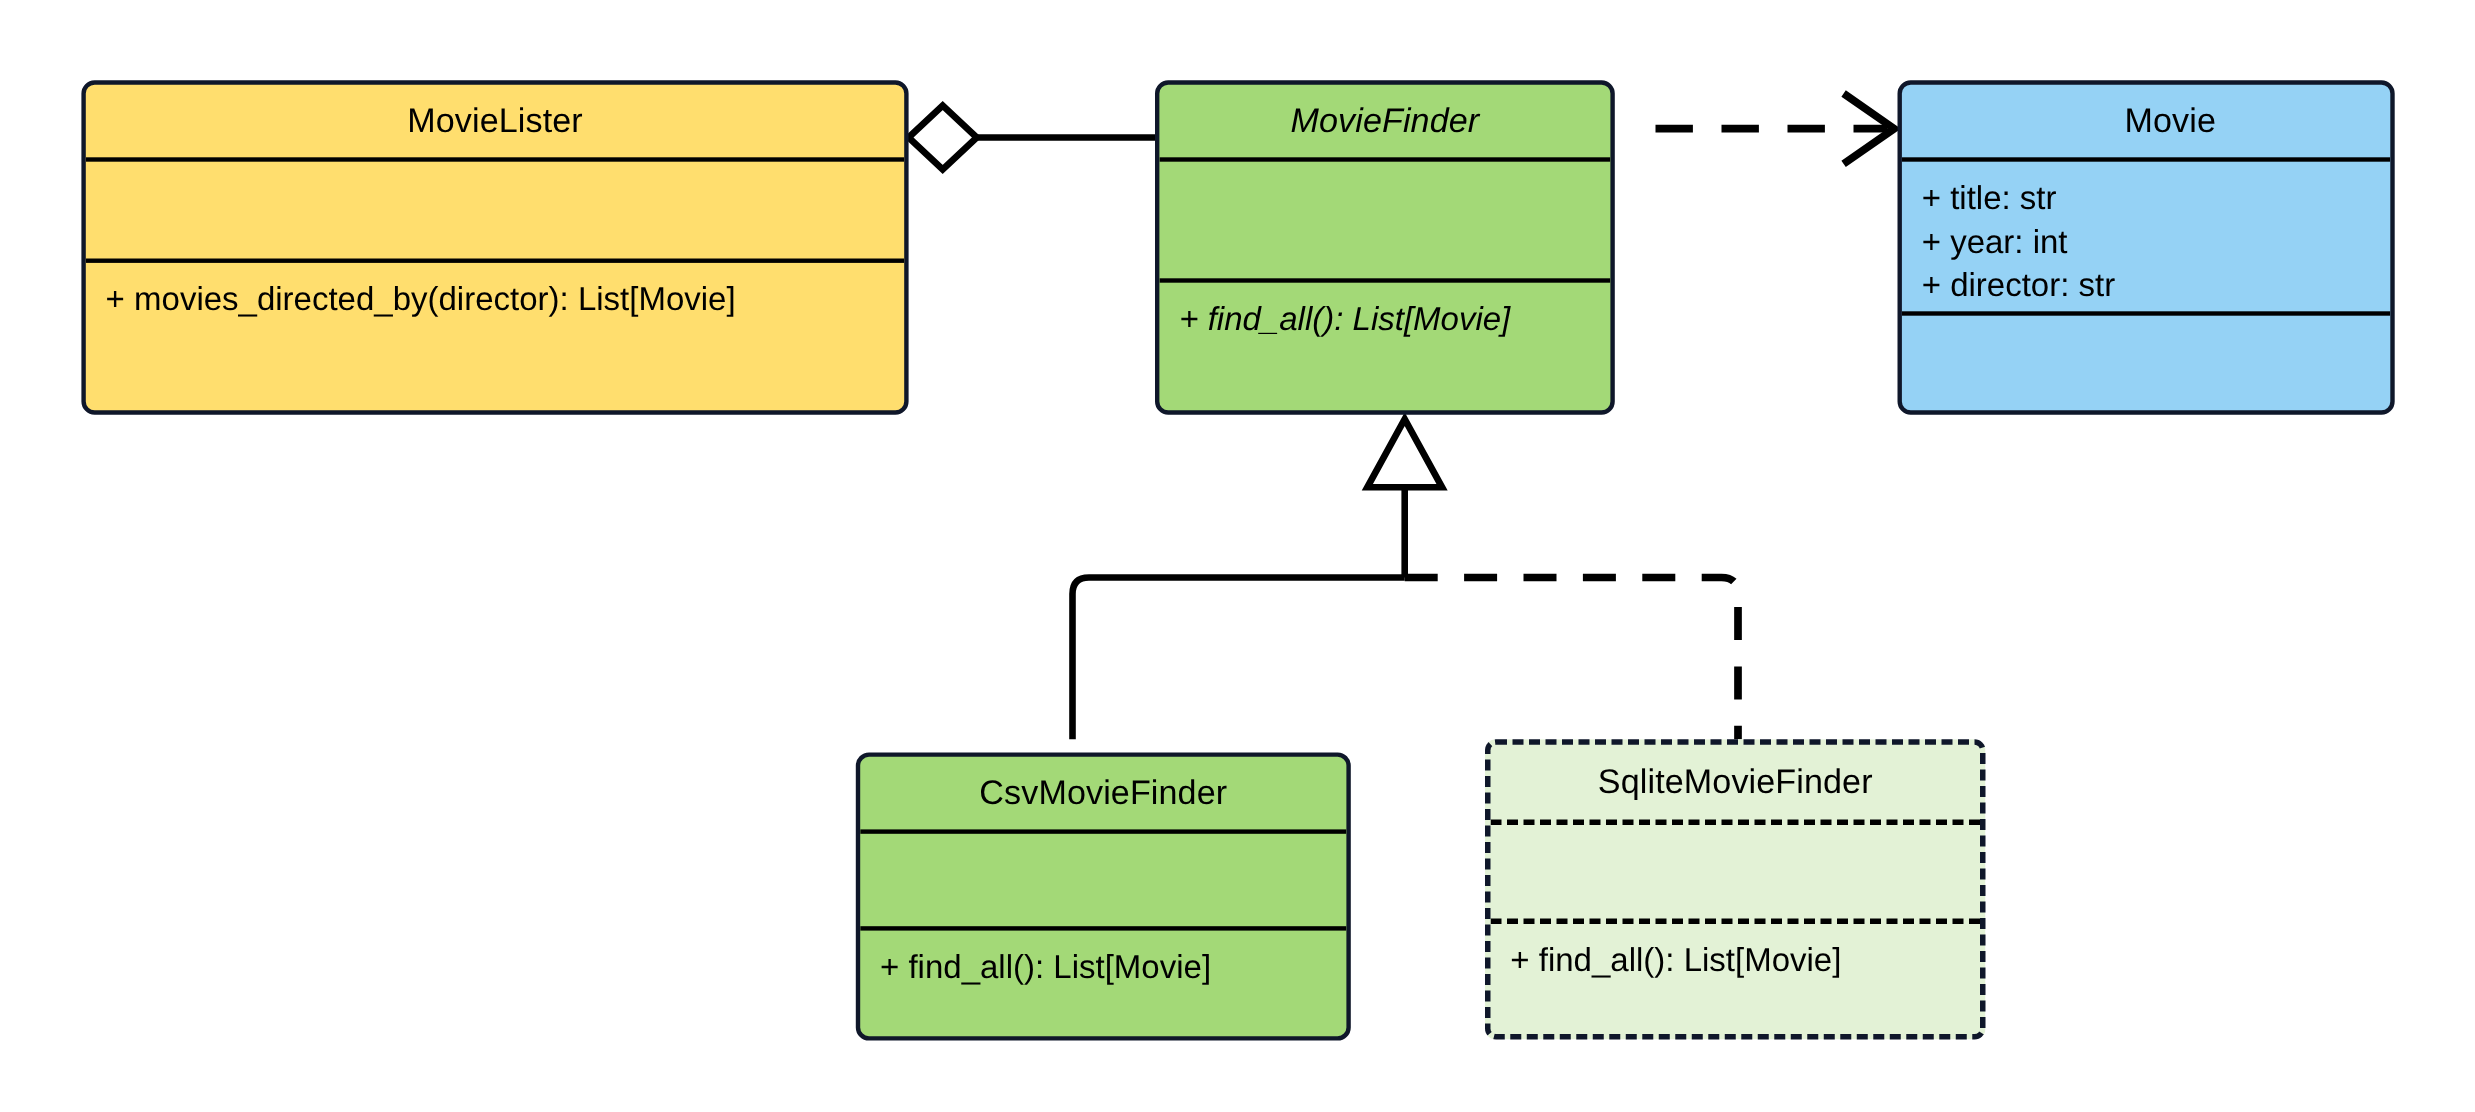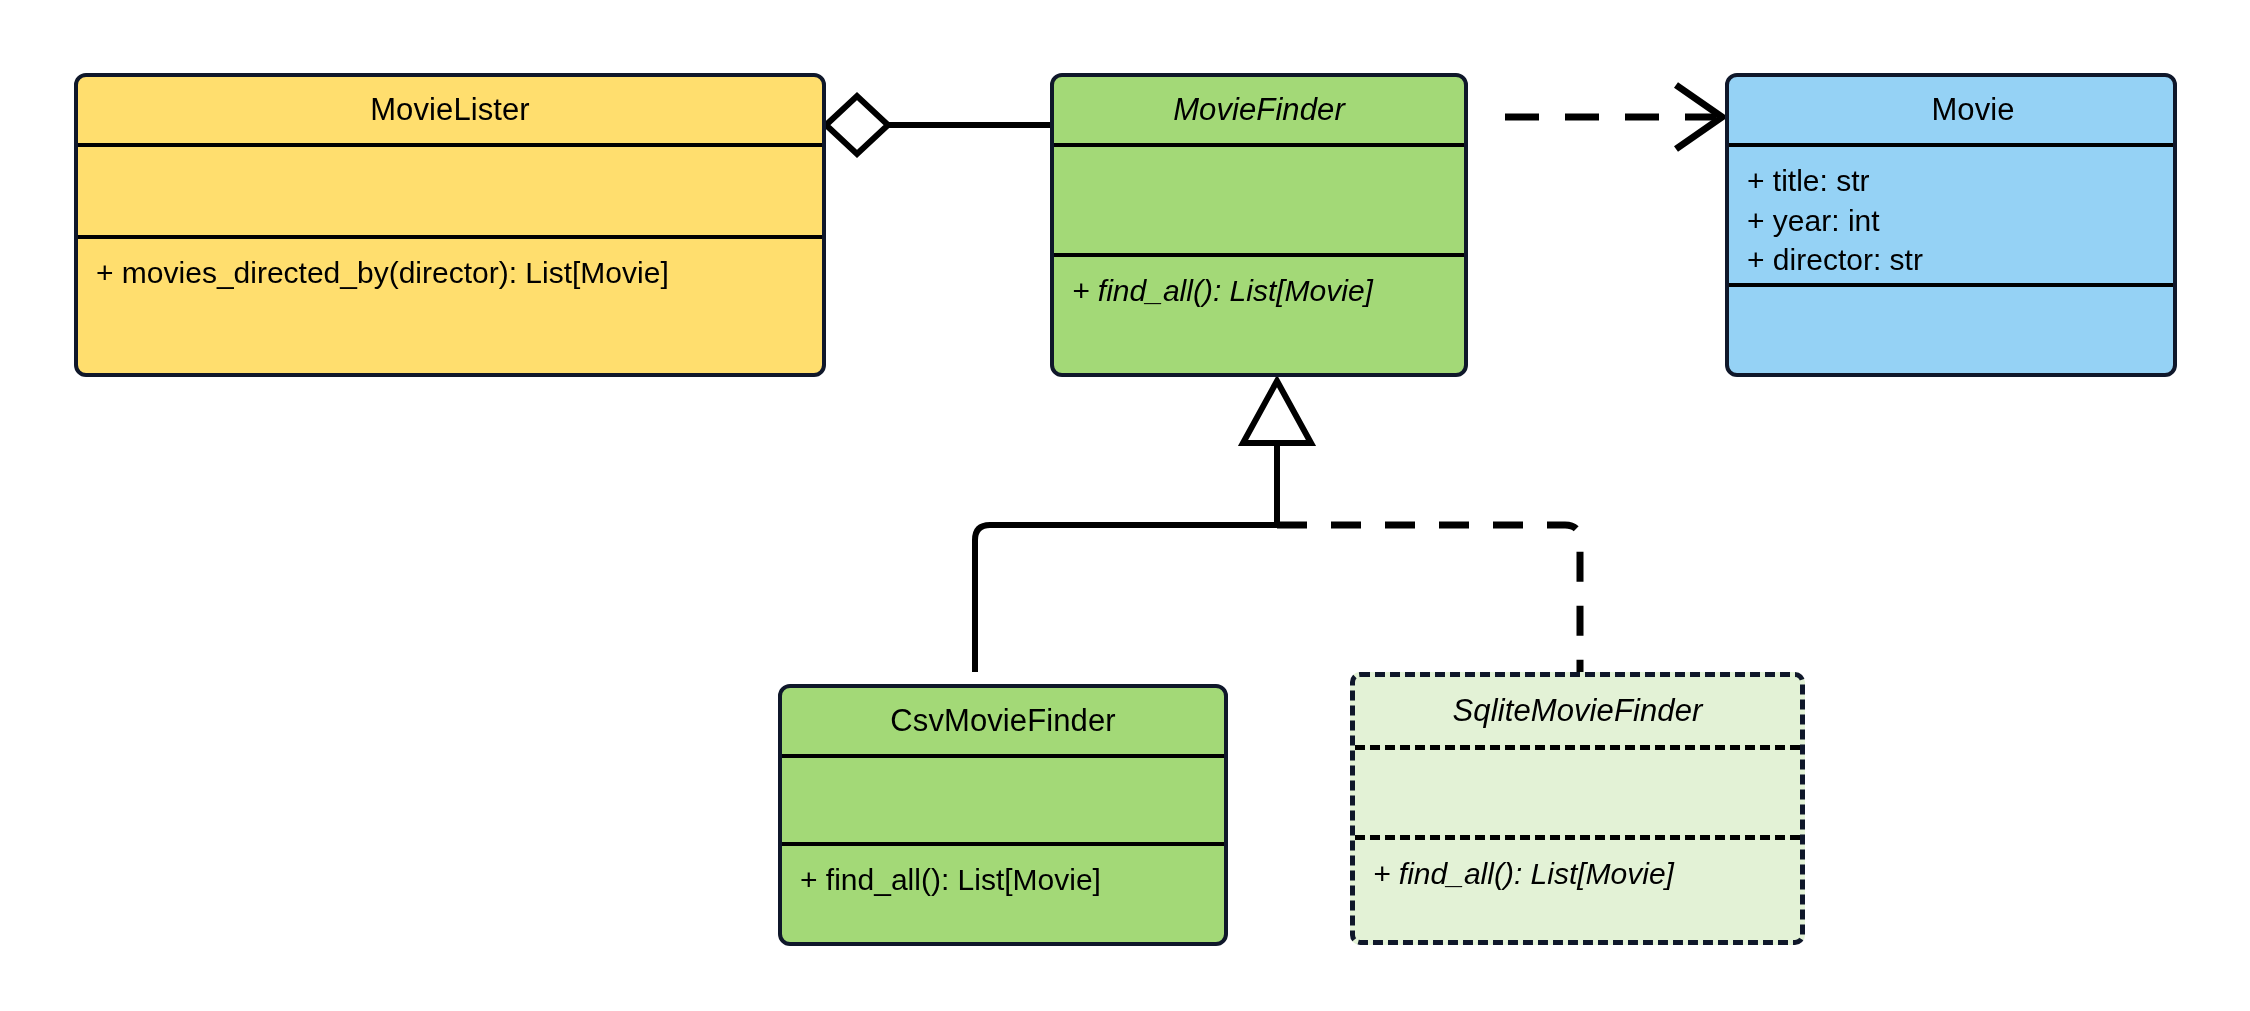--- a/index.html
+++ b/index.html
@@ -36,21 +36,20 @@
     border-radius: 12px;
     display: flex;
     flex-direction: column;
     overflow: hidden;
     background: #ffffff;
   }
   .uml-class.dashed {
     border-style: dashed;
     border-width: 5px;
     border-radius: 10px;
-    font-style: italic;
   }
   .compartment {
     box-sizing: border-box;
     position: relative;
   }
   .compartment + .compartment {
     border-top: 4px solid #000000;
   }
   .uml-class.dashed .compartment + .compartment {
     border-top: 5px dashed #000000;

